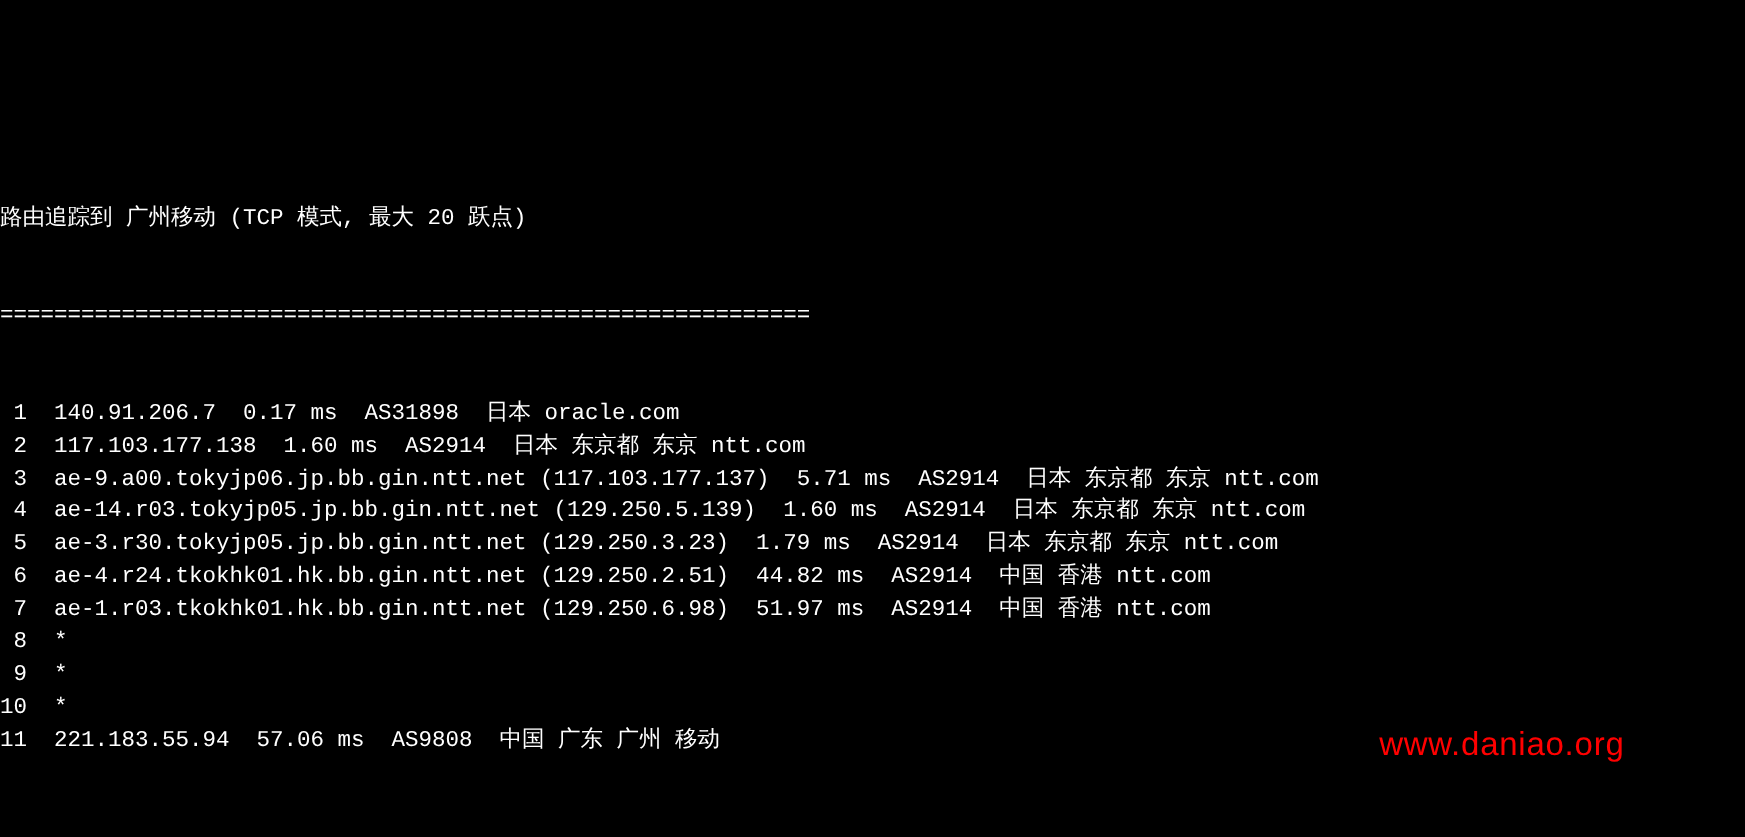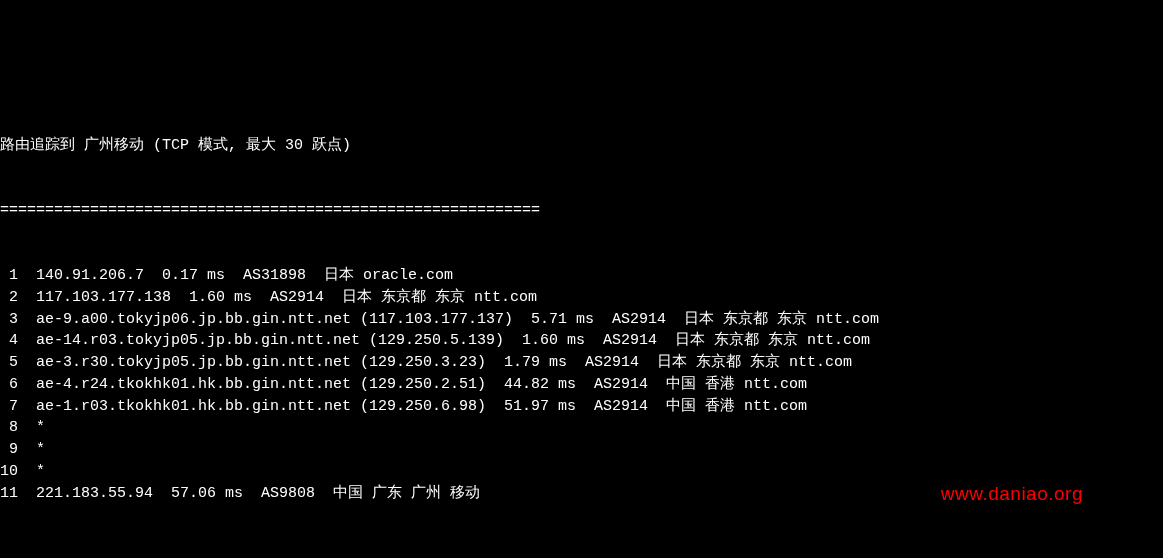--- a/index.html
+++ b/index.html
@@ -22,32 +22,32 @@
     }
     .line {
       white-space: pre;
     }
     .watermark {
       position: absolute;
       right: 80px;
       top: 480px;
       color: #ff0000;
       font-family: Arial, sans-serif;
-      font-size: 19px;
+      font-size: 22px;
       font-weight: normal;
       letter-spacing: 0.5px;
     }
   </style>
 </head>
 <body>
 
 
 
 <div id="terminal-output">
-  <div class="line">路由追踪到 广州移动 (TCP 模式, 最大 30 跃点)</div>
+  <div class="line">路由追踪到 广州移动 (TCP 模式, 最大 20 跃点)</div>
   <div class="line">============================================================</div>
   <div id="hops-container"><div class="line"> 1  140.91.206.7  0.17 ms  AS31898  日本 oracle.com</div><div class="line"> 2  117.103.177.138  1.60 ms  AS2914  日本 东京都 东京 ntt.com</div><div class="line"> 3  ae-9.a00.tokyjp06.jp.bb.gin.ntt.net (117.103.177.137)  5.71 ms  AS2914  日本 东京都 东京 ntt.com</div><div class="line"> 4  ae-14.r03.tokyjp05.jp.bb.gin.ntt.net (129.250.5.139)  1.60 ms  AS2914  日本 东京都 东京 ntt.com</div><div class="line"> 5  ae-3.r30.tokyjp05.jp.bb.gin.ntt.net (129.250.3.23)  1.79 ms  AS2914  日本 东京都 东京 ntt.com</div><div class="line"> 6  ae-4.r24.tkokhk01.hk.bb.gin.ntt.net (129.250.2.51)  44.82 ms  AS2914  中国 香港 ntt.com</div><div class="line"> 7  ae-1.r03.tkokhk01.hk.bb.gin.ntt.net (129.250.6.98)  51.97 ms  AS2914  中国 香港 ntt.com</div><div class="line"> 8  *</div><div class="line"> 9  *</div><div class="line">10  *</div><div class="line">11  221.183.55.94  57.06 ms  AS9808  中国 广东 广州 移动</div></div>
 </div>
 
 <div class="watermark">www.daniao.org</div>
 
 
 
 
 </body></html>

